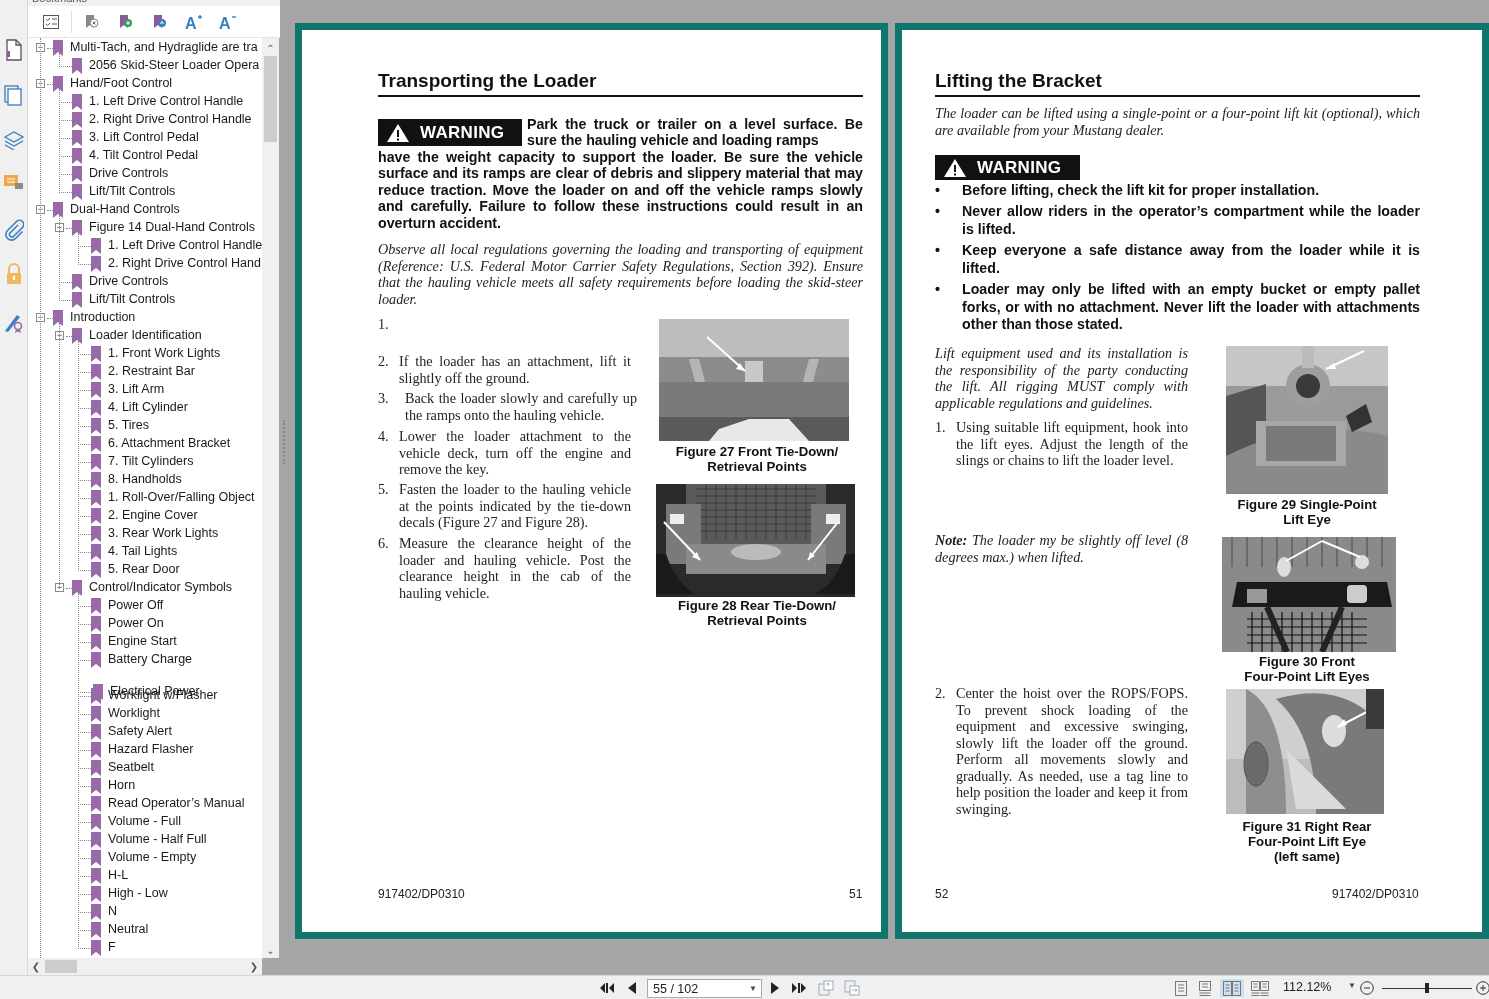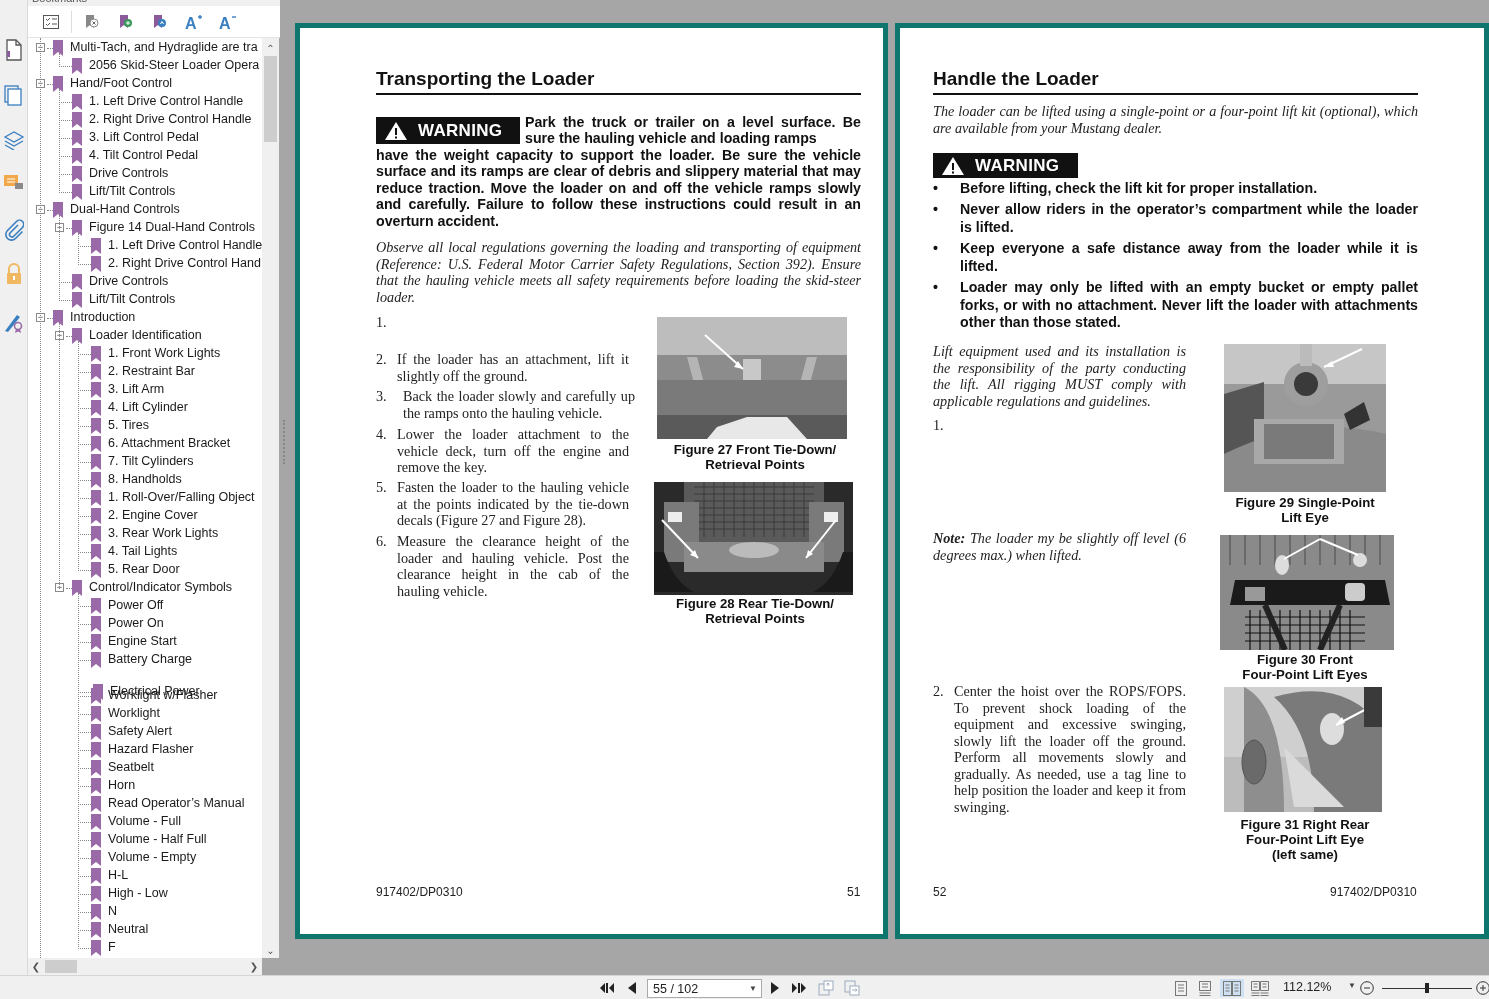--- a/index.html
+++ b/index.html
@@ -29,21 +29,21 @@
   .vscroll .thumb { position: absolute; left: 2px; top: 18px; width: 13px; height: 86px; background: #cdcdcd; }
   .vscroll .arrow { position: absolute; left: 0; width: 17px; height: 16px; font-size: 10px; color: #555; display: flex; align-items: center; justify-content: center; }
   .hscroll { position: absolute; left: 28px; top: 958px; width: 234px; height: 17px; background: #f0f0f0; }
   .hscroll .thumb { position: absolute; left: 17px; top: 2px; width: 32px; height: 13px; background: #cdcdcd; }
   .hscroll .arrow { position: absolute; top: 0; width: 16px; height: 17px; font-size: 10px; color: #555; display: flex; align-items: center; justify-content: center; }
 
   .splitter { position: absolute; left: 280px; top: 0; width: 8px; height: 975px; background: #a6a6a6; }
   .splitter .grip { position: absolute; left: 3px; top: 420px; width: 2px; height: 44px; border-left: 2px dotted #888; }
 
   
-  .page { position: absolute; background: #fff; border: 5px solid #0f766e; }
+  .page { position: absolute; background: #fff; border: 7px solid #0f766e; }
   .page-left { left: 295px; top: 23px; width: 593px; height: 916px; }
   .page-right { left: 895px; top: 23px; width: 594px; height: 916px; }
 
   .ptitle { position: absolute; font-family: "Liberation Sans", sans-serif; font-weight: bold; font-size: 19px; color: #111; }
   .prule { position: absolute; height: 2px; background: #111; }
   .serif { font-family: "Liberation Serif", serif; color: #222; }
   .para { position: absolute; font-size: 14.2px; line-height: 16.5px; text-align: justify; font-style: italic; }
   .warn-badge { position: absolute; background: #111; color: #fff; display: flex; align-items: center; font-weight: bold; font-size: 17px; letter-spacing: 0.3px; }
   .warn-badge svg { margin: 0 10px 0 8px; }
   .warn-text { position: absolute; font-weight: bold; font-size: 14.2px; line-height: 16.4px; color: #111; text-align: justify; }
@@ -637,21 +637,21 @@
       </svg>
     </div>
     <div class="caption" style="left:345px; top:568px; width:220px;">Figure 28  Rear Tie-Down/
 Retrieval Points</div>
 
     <div class="footer" style="left:76px; top:857px;">917402/DP0310</div>
     <div class="footer" style="left:547px; top:857px;">51</div>
   </div>
 
   <div class="page page-right">
-    <div class="ptitle" style="left:33px; top:40px;">Handle the Loader</div>
+    <div class="ptitle" style="left:33px; top:40px;">Lifting the Bracket</div>
     <div class="prule" style="left:33px; top:65px; width:485px;"></div>
     <div class="para serif" style="left:33px; top:75px; width:485px;">The loader can be lifted using a single-point or a four-point lift kit (optional), which are available from your Mustang dealer.</div>
 
     <div class="warn-badge" style="left:33px; top:125px; width:145px; height:25px;">
       <svg width="24" height="20" viewBox="0 0 24 20">
           <path d="M12 1L23 19H1z" fill="#fff"></path>
           <rect x="11" y="7" width="2" height="7" fill="#111"></rect>
           <rect x="11" y="15.5" width="2" height="2" fill="#111"></rect>
         </svg>
       <span>WARNING</span>
@@ -671,24 +671,25 @@
     </div>
     <div class="bul" style="left:33px; top:251px; width:485px; height:54px;">
       <span class="dot">•</span>
       <span class="btxt" style="left:27px; width:458px;">Loader may only be lifted with an empty bucket or empty pallet forks, or with no attachment. Never lift the loader with attachments other than those stated.</span>
     </div>
 
     <div class="para serif" style="left:33px; top:315px; width:253px;">Lift equipment used and its installation is the responsibility of the party conducting the lift. All rigging MUST comply with applicable regulations and guidelines.</div>
 
     <div class="ol-item serif" style="left:33px; top:389px; width:253px; height:66px;">
       <span class="num">1.</span>
+      <span class="txt" style="left:21px; width:232px;">Using suitable lift equipment, hook into the lift eyes. Adjust the length of the slings or chains to lift the loader level.</span>
     </div>
 
     <div class="para serif" style="left:33px; top:502px; width:253px; font-style:italic;">
-      <b>Note:</b><span> The loader my be slightly off level (6 degrees max.) when lifted.</span>
+      <b>Note:</b><span> The loader my be slightly off level (8 degrees max.) when lifted.</span>
     </div>
 
     <div class="ol-item serif" style="left:33px; top:655px; width:253px; height:132px;">
       <span class="num">2.</span>
       <span class="txt" style="left:21px; width:232px;">Center the hoist over the ROPS/FOPS. To prevent shock loading of the equipment and excessive swinging, slowly lift the loader off the ground. Perform all movements slowly and gradually. As needed, use a tag line to help position the loader and keep it from swinging.</span>
     </div>
 
     <div class="fig" style="left:324px; top:316px; width:162px; height:148px;">
       <svg width="162" height="148" viewBox="0 0 162 148">
         <rect width="162" height="148" fill="#9a9a9a"></rect>

